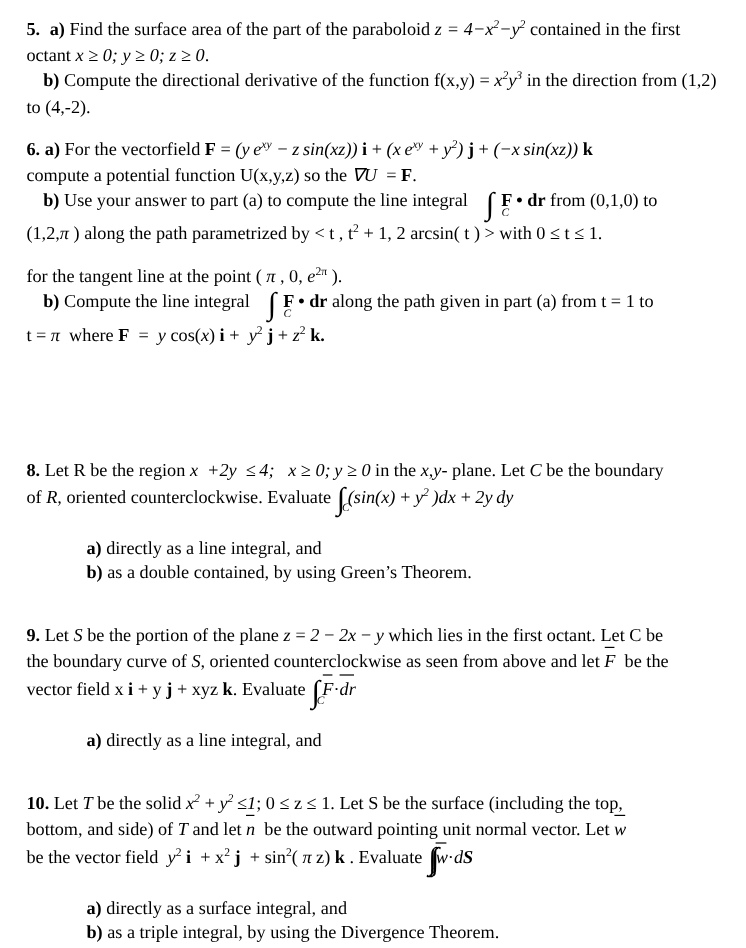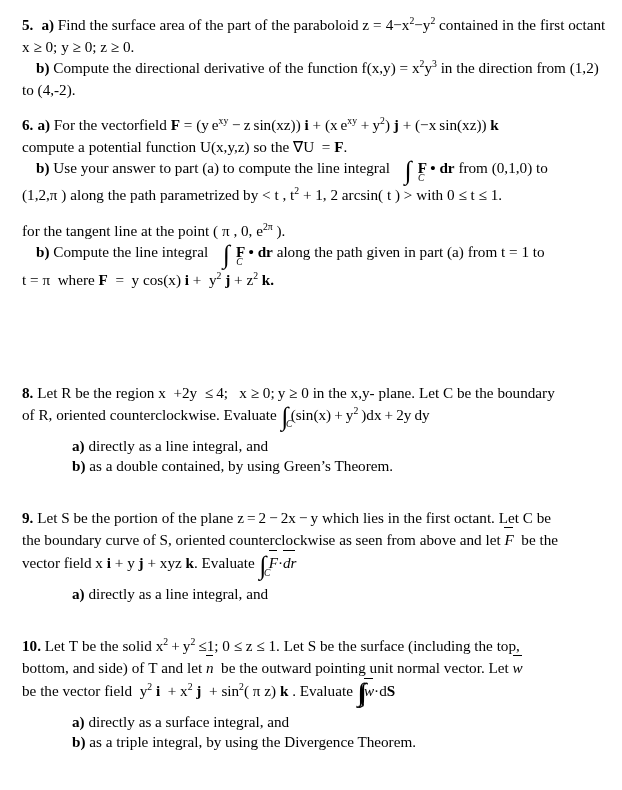--- a/index.html
+++ b/index.html
@@ -42,27 +42,27 @@
   .gap-5-6 { height: 14px; }
   .gap-6-7 { height: 14px; }
   .gap-7-8 { height: 92px; }
   .gap-8-9 { height: 30px; }
   .gap-9-10 { height: 30px; }
 
   .top-pad { height: 14px; }
 
   
   .subitems {
-    margin-top: 5px;
+    margin-top: 17px;
     padding-left: 50px;
   }
   .subitems .line { line-height: 20.5px; }
 
   
-  .mi { font-family: "Liberation Serif", serif; text-align: center; }
+  .mi { font-style: italic; font-family: "Liberation Serif", serif; text-align: center; }
   sup.x { font-size: 0.64em; vertical-align: super; line-height: 0; }
 
   
   .intg {
     display: inline-block;
     position: relative;
     vertical-align: -0.38em;
     margin: 0 2px 0 1px;
   }
   .intg .sym {
@@ -237,21 +237,21 @@
   <div class="problem">
     <div class="line para">
       <b>10.</b>
       Let <span class="mi">T</span> be the solid
       <span class="mi">x<sup class="x">2</sup> + y<sup class="x">2</sup> ≤1</span>; 0 ≤ z ≤ 1. Let S be the surface (including the top,
     </div>
     <div class="line">
       bottom, and side) of <span class="mi">T</span> and let <span class="ovec">n</span>&nbsp; be the outward pointing unit normal vector. Let <span class="ovec">w</span>
     </div>
     <div class="line">
-      be the vector field &nbsp;<span class="mi">y</span><sup class="x">2</sup> <b>i</b> &nbsp;+ x<sup class="x">2</sup> <b>j</b> &nbsp;+ sin<sup class="x">2</sup>( <span class="mi">π</span> z) <b>k</b> . Evaluate <span class="dblintg"><span class="sym">∫∫</span><span class="lim">S</span></span><span class="ovec">w</span><span>·</span><span style="">d<b>S</b></span>
+      be the vector field &nbsp;<span class="mi">y</span><sup class="x">2</sup> <b>i</b> &nbsp;+ x<sup class="x">2</sup> <b>j</b> &nbsp;+ sin<sup class="x">2</sup>( <span class="mi">π</span> z) <b>k</b> . Evaluate <span class="dblintg"><span class="sym">∫∫</span><span class="lim">S</span></span><span class="ovec">w</span><span>·</span><span style="font-style:italic;">d<b>S</b></span>
     </div>
     <div class="subitems">
       <div class="line">
         <b>a)</b>
         <span>directly as a surface integral, and</span>
       </div>
       <div class="line">
         <b>b)</b>
         <span>as a triple integral, by using the Divergence Theorem.</span>
       </div>

